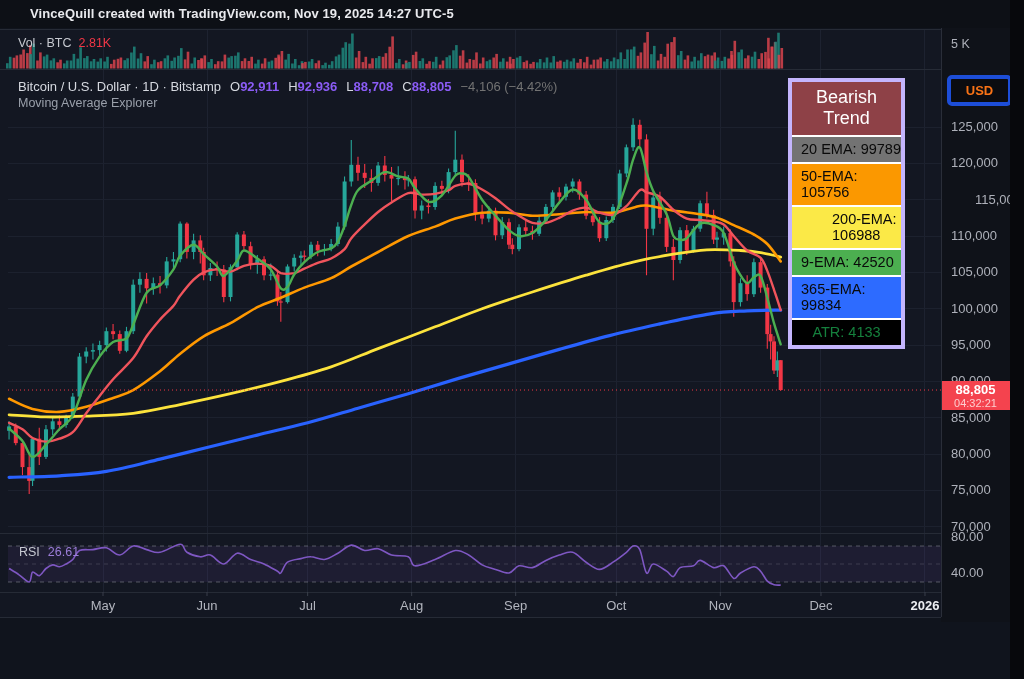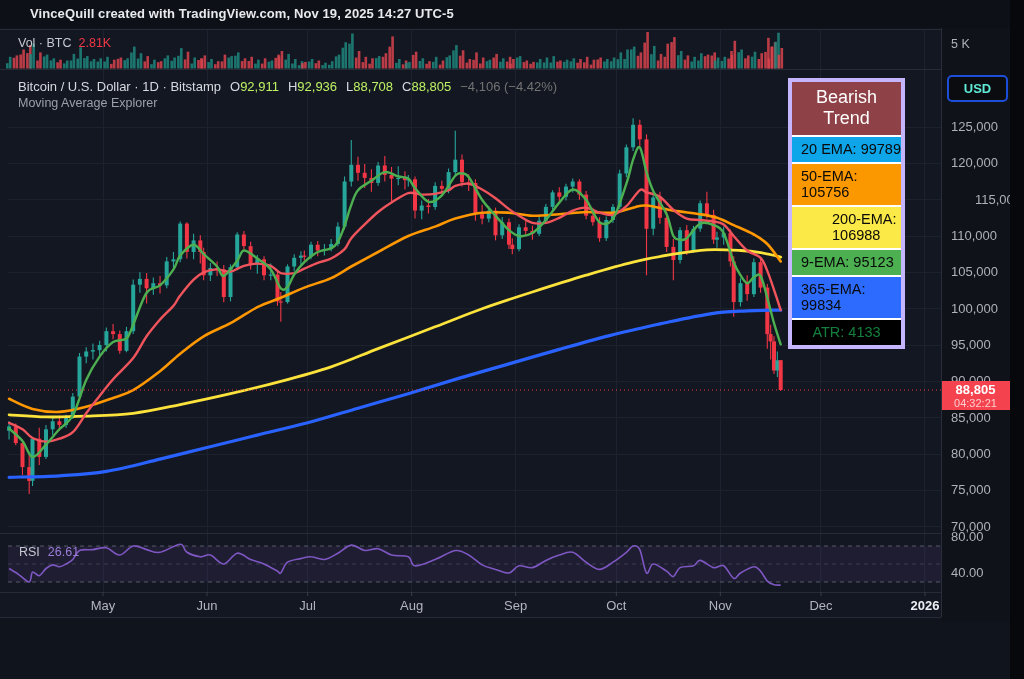--- a/index.html
+++ b/index.html
@@ -7,34 +7,34 @@
        -webkit-font-smoothing:antialiased;}
   .app{position:relative;width:1024px;height:679px;background:#10141d;}
   .topbar{position:absolute;left:0;top:0;width:1024px;height:28px;background:#0d1016;z-index:2;}
   .topbar span{position:absolute;left:30px;top:6px;font-size:13px;font-weight:700;color:#e9eaee;letter-spacing:.1px;}
   #plot{position:absolute;left:0;top:0;z-index:1;display:block;}
   .overlay{position:absolute;z-index:3;pointer-events:none;}
   .vol-row{left:18px;top:36px;font-size:12.5px;color:#c6c9d0;}
   .vol-row .val{color:#f23645;margin-left:7px;}
   .sym-row{left:18px;top:79px;font-size:13px;color:#d6d9e0;white-space:nowrap;}
   .sym-row .ohlc-k{color:#d6d9e0;margin-left:9px;}
-  .sym-row .ohlc-v{color:#bef264;}
+  .sym-row .ohlc-v{color:#8b5cf6;font-weight:bold;}
   .sym-row .chg{color:#737373;margin-left:9px;}
   .subtitle{left:18px;top:96px;font-size:12.5px;color:#9aa0ab;}
   .rsi-row{left:19px;top:545px;font-size:12.5px;color:#c6c9d0;}
   .rsi-row .val{color:#9b7dd8;margin-left:8px;}
   .trend-panel{position:absolute;left:788px;top:78px;width:117px;z-index:6;border:4px solid #c4b5fd;
                background:#ffffff;box-sizing:border-box;}
   .trend-header{background:#8e4147;color:#ffffff;font-size:18px;text-align:center;
                 padding:5px 0 6px 0;}
   .trend-row{font-size:14.5px;color:#0a0a0a;padding:4px 0 5px 9px;border-top:2px solid #ffffff;}
   .price-axis{position:absolute;left:941px;top:28px;width:69px;height:594px;z-index:4;background:#0f1219;padding-left:28px;}
   .axis-border{position:absolute;left:941px;top:28px;width:1px;height:589px;background:#2a2e39;z-index:5;}
   .usd-pill{position:absolute;left:6px;top:47px;width:57px;height:23px;background:#0b0c10;
-            border:2px solid #1d4ed8;border-radius:5px;color:#5eead4;font-size:13px;font-weight:600;
+            border:4px solid #1d4ed8;border-radius:5px;color:#f97316;font-size:13px;font-weight:600;
             text-align:center;line-height:23px;}
   .axis-label{position:absolute;left:10px;font-size:13px;color:#aeb1ba;}
   .vol-scale{position:absolute;left:10px;top:9px;font-size:12.5px;color:#aeb1ba;}
   .price-tag{position:absolute;left:0;width:69px;height:29px;background:#f4434e;color:#fff;
              text-align:center;z-index:6;}
   .price-tag .p{font-size:13px;font-weight:700;line-height:15px;margin-top:1px;}
   .price-tag .cd{font-size:11px;line-height:12px;color:rgba(255,235,235,.82);}
   .time-axis{position:absolute;left:0;top:592px;width:941px;height:25px;z-index:3;}
   .month-label{position:absolute;top:6px;transform:translateX(-50%);font-size:13px;color:#b2b5be;}
   .month-label.year{color:#eceef2;font-weight:700;}
@@ -601,24 +601,24 @@
 
   <div class="overlay subtitle">Moving Average Explorer</div>
 
   <div class="overlay rsi-row">
     <span>RSI</span><span class="val">26.61</span>
   </div>
 
   <div class="trend-panel">
     <div class="trend-header" style="background: rgb(142, 65, 71);">Bearish Trend</div>
     <div id="trend-rows">
-        <div class="trend-row" style="background: #0ea5e9; color: rgb(10, 10, 10); text-align: center;">20 EMA: 99789</div>
+        <div class="trend-row" style="background: #737373; color: rgb(10, 10, 10); text-align: center;">20 EMA: 99789</div>
         <div class="trend-row" style="background: rgb(251, 152, 0); color: rgb(10, 10, 10);">50-EMA: 105756</div>
         <div class="trend-row" style="background: rgb(251, 233, 71); color: rgb(10, 10, 10); padding-left: 40px;">200-EMA: 106988</div>
-        <div class="trend-row" style="background: rgb(76, 175, 80); color: rgb(10, 10, 10);">9-EMA: 95123</div>
+        <div class="trend-row" style="background: rgb(76, 175, 80); color: rgb(10, 10, 10);">9-EMA: 42520</div>
         <div class="trend-row" style="background: rgb(45, 107, 255); color: rgb(10, 10, 10);">365-EMA: 99834</div>
         <div class="trend-row" style="background: rgb(0, 0, 0); color: #15803d; text-align: center; padding-left: 0px;">ATR: 4133</div>
       </div>
   </div>
 
   <div class="price-axis">
     <div class="vol-scale">5 K</div>
     <div class="usd-pill">USD</div>
     <div id="price-ticks">
         <div class="axis-label" style="top: 91px;">125,000</div>

